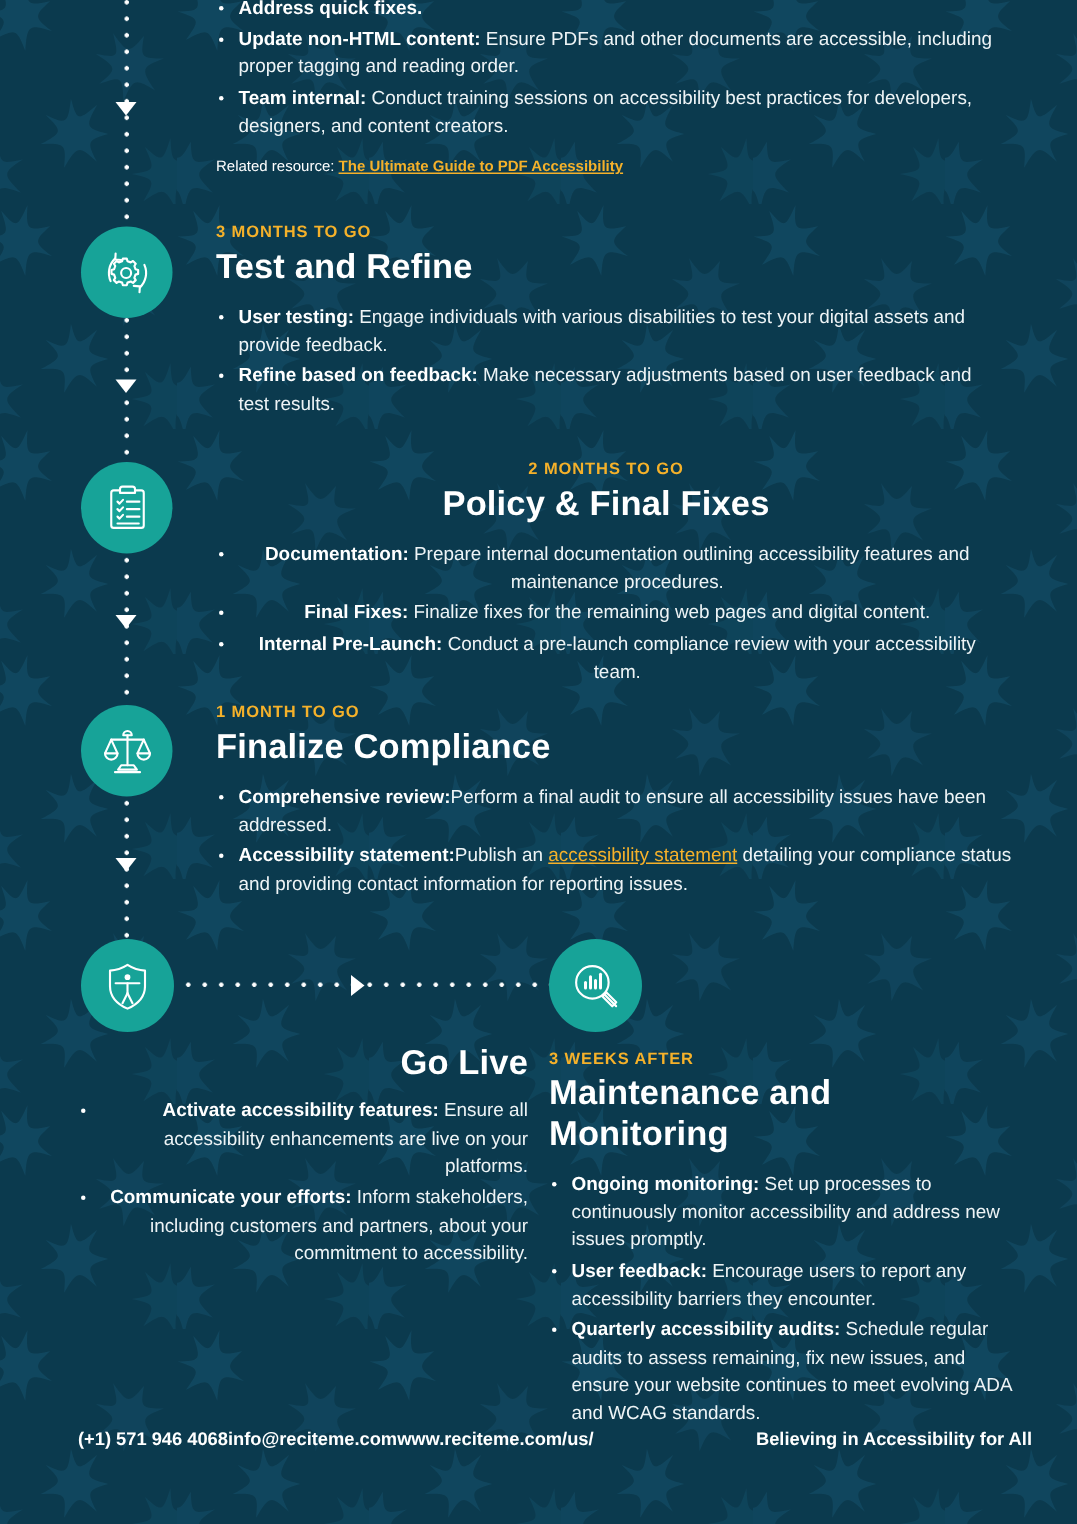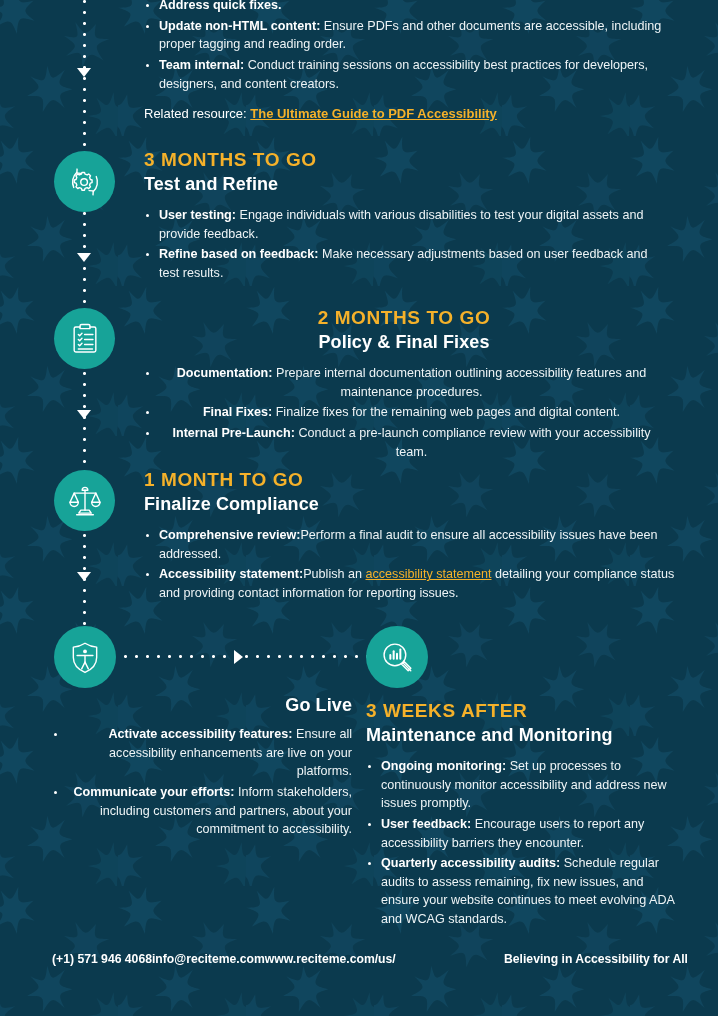--- a/index.html
+++ b/index.html
@@ -85,30 +85,30 @@
     z-index: 4;
   }
   .badge svg { display: block; }
 
   
   .block { position: absolute; }
 
   .eyebrow {
     color: #f5b12a;
     font-weight: bold;
-    font-size: 19px;
+    font-size: 11px;
     letter-spacing: 0.6px;
     text-transform: uppercase;
     margin-bottom: 3px;
   }
 
   .headline {
     color: #ffffff;
     font-weight: bold;
-    font-size: 18px;
+    font-size: 23px;
     letter-spacing: 0.1px;
     margin-bottom: 11px;
   }
 
   .headline.plain { margin-bottom: 9px; }
 
   ul.bullets { list-style: none; }
 
   ul.bullets > li {
     position: relative;
@@ -126,21 +126,21 @@
     top: 8px;
     width: 3px;
     height: 3px;
     border-radius: 50%;
     background: #ffffff;
   }
 
   ul.bullets b { color: #ffffff; font-weight: bold; }
 
   .related {
-    font-size: 13px;
+    font-size: 10px;
     color: #ffffff;
     margin-top: 13px;
   }
 
   a.inline-link {
     color: #f5b12a;
     text-decoration: underline;
     font-weight: bold;
   }
   a.inline-link.thin { font-weight: normal; }

